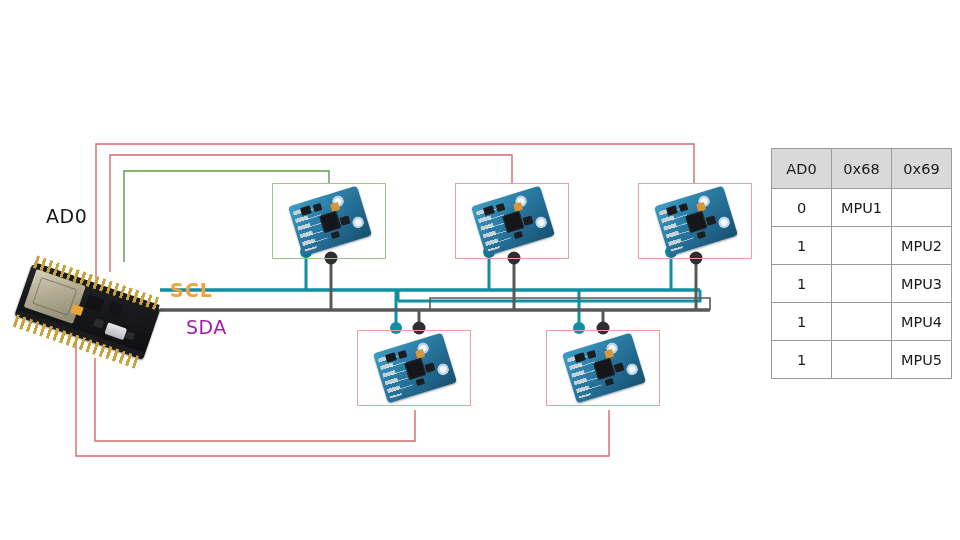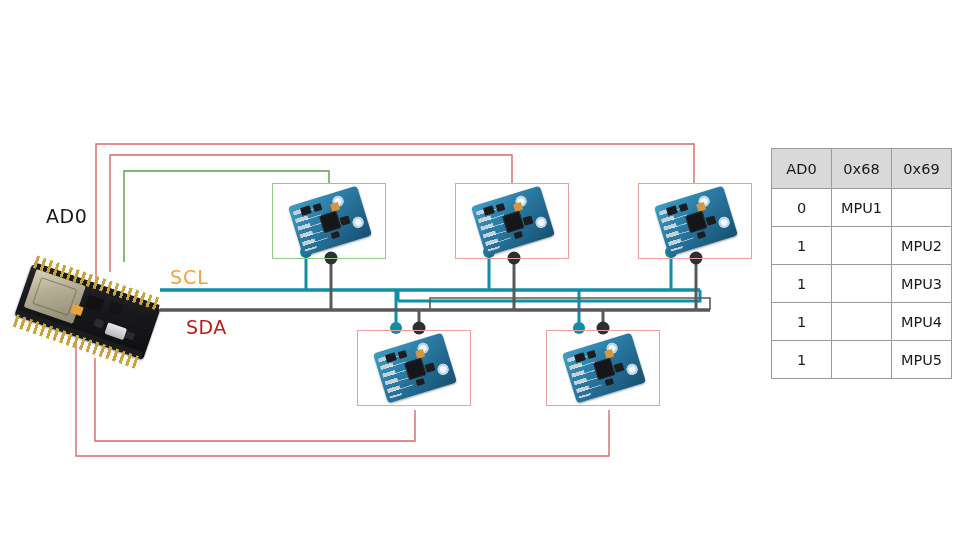--- a/index.html
+++ b/index.html
@@ -3,22 +3,22 @@
 <meta charset="utf-8">
 <style>
   html,body{margin:0;padding:0;background:#ffffff;}
   body{width:960px;height:540px;overflow:hidden;font-family:"DejaVu Sans","Liberation Sans",sans-serif;}
   #stage{position:relative;width:960px;height:540px;background:#fff;}
   #wires{position:absolute;left:0;top:0;width:960px;height:540px;}
 
   
   .lbl{position:absolute;white-space:nowrap;}
   #ad0-label{left:46px;top:205px;font-size:19px;color:#1a1a1a;letter-spacing:.5px;}
-  #scl-label{left:170px;top:266px;font-size:19px;color:#f0a23c;letter-spacing:1px;font-weight:400;}
-  #sda-label{left:186px;top:316px;font-size:19px;color:#b91c1c;letter-spacing:.5px;}
+  #scl-label{left:170px;top:279px;font-size:19px;color:#f0a23c;letter-spacing:1px;font-weight:700;}
+  #sda-label{left:186px;top:316px;font-size:19px;color:#a21caf;letter-spacing:.5px;}
 
   
   #esp32{position:absolute;left:16px;top:254px;width:152px;height:108px;}
   .espwrap{position:absolute;left:0;top:0;width:148px;height:76px;
            transform:rotate(19deg);transform-origin:10px 40px;}
   .esp-pcb{position:absolute;left:6px;top:10px;width:136px;height:54px;
            background:linear-gradient(170deg,#25262a 0%,#17181b 45%,#0d0e10 100%);
            border-radius:3px;box-shadow:0 1px 2px rgba(0,0,0,.5);}
   .esp-shield{position:absolute;left:12px;top:13px;width:52px;height:40px;
               background:linear-gradient(150deg,#d9d2bb 0%,#b5ae95 40%,#8e8871 100%);

